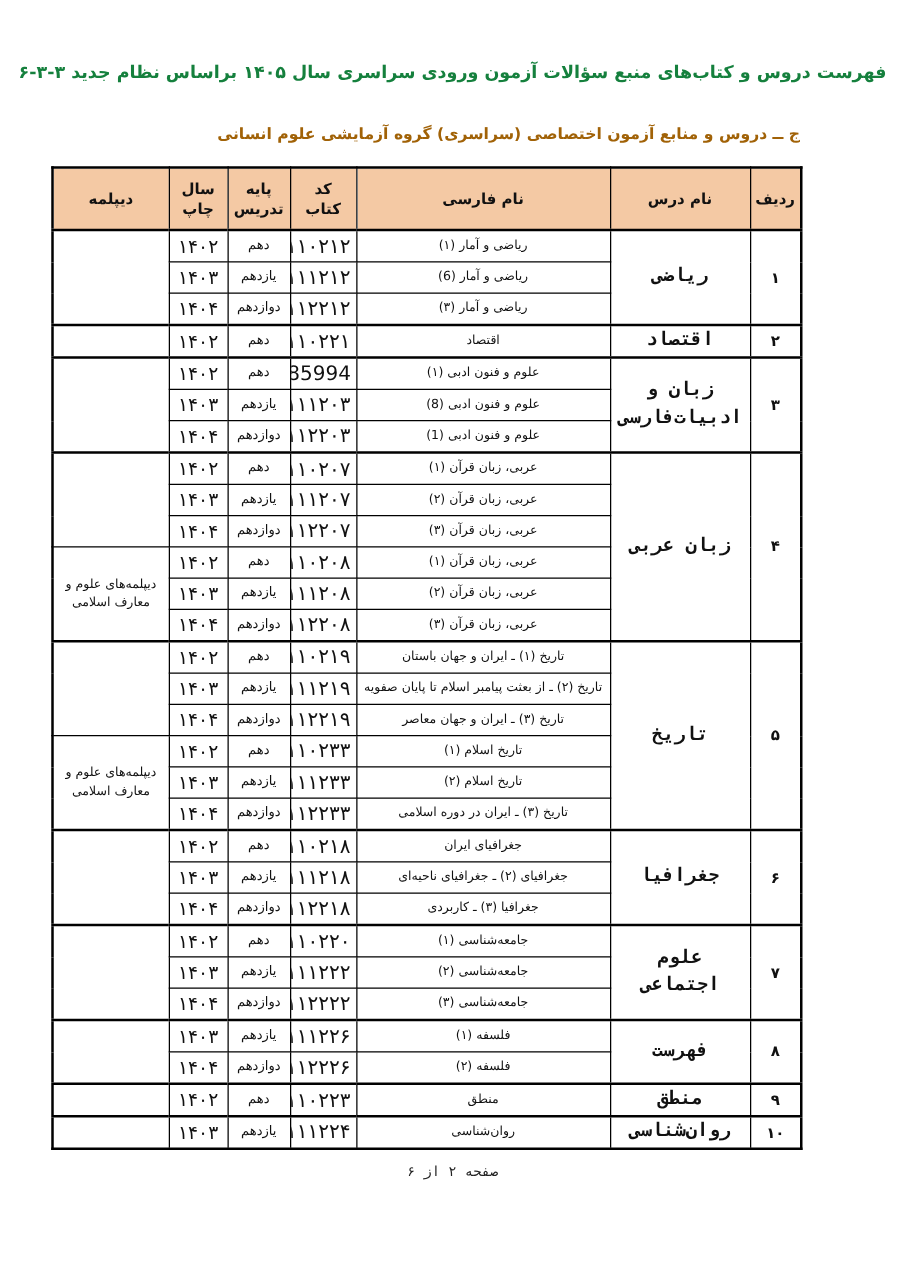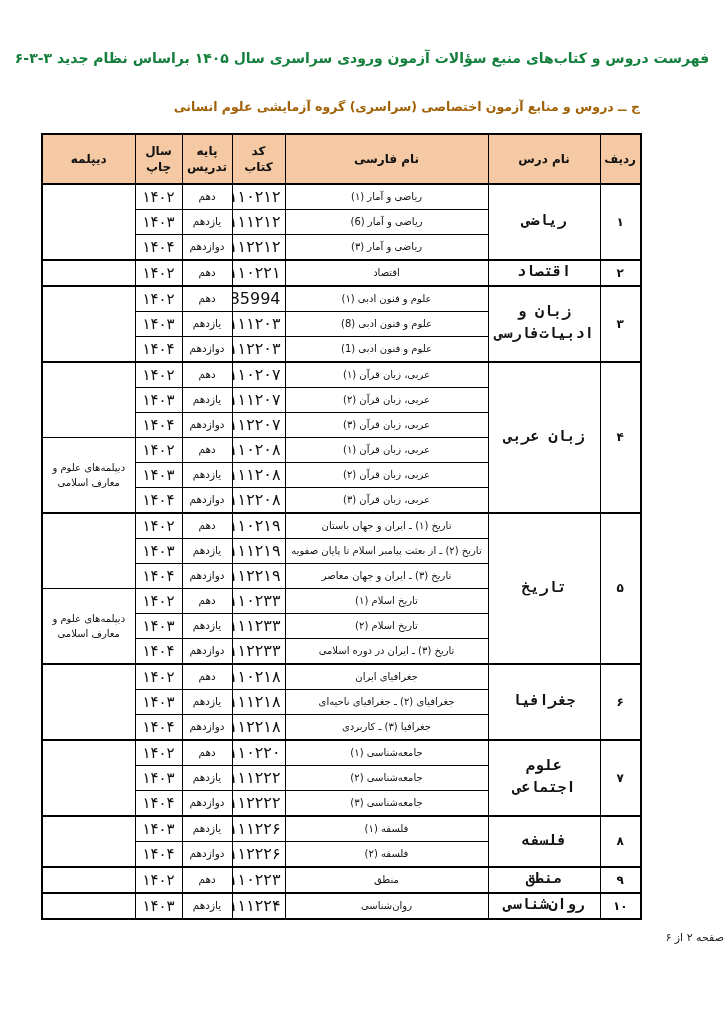--- a/index.html
+++ b/index.html
@@ -62,23 +62,24 @@
   td.c-row{font-size:12px;font-weight:bold;}
   td.c-course{font-size:15px;font-weight:bold;line-height:1.45;font-family:Liberation Mono, monospace;}
   td.c-book{font-size:10px;text-align:right;padding-right:6px;white-space:nowrap;}
   td.c-code{font-size:16px;}
   td.c-grade{font-size:10.5px;}
   td.c-year{font-size:15px;}
   td.c-remark{font-size:10px;font-weight:normal;line-height:1.5;}
   .footer{
     position:absolute;
     top:931px;left:0;right:0;
-    text-align:right;
+    text-align:center;
     font-size:11px;
     color:#222;
+    font-family:Liberation Mono, monospace;
   }
 </style>
 </head>
 <body>
 
 <div class="page">
 
   <div class="title">فهرست دروس و کتاب‌های منبع سؤالات آزمون ورودی سراسری سال ۱۴۰۵ براساس نظام جدید ۳-۳-۶</div>
 
   <div class="subtitle">ج ــ دروس و منابع آزمون اختصاصی (سراسری) گروه آزمایشی علوم انسانی</div>
@@ -273,21 +274,21 @@
           <td class="c-year">۱۴۰۳</td>
         </tr>
         <tr>
           <td class="c-book">جامعه‌شناسی (۳)</td>
           <td class="c-code">۱۱۲۲۲۲</td>
           <td class="c-grade">دوازدهم</td>
           <td class="c-year">۱۴۰۴</td>
         </tr>
         <tr class="group-start">
           <td class="c-row" rowspan="2">۸</td>
-          <td class="c-course" rowspan="2">فلسفه</td>
+          <td class="c-course" rowspan="2">فهرست</td>
           <td class="c-book">فلسفه (۱)</td>
           <td class="c-code">۱۱۱۲۲۶</td>
           <td class="c-grade">یازدهم</td>
           <td class="c-year">۱۴۰۳</td>
           <td class="c-remark" rowspan="2"></td>
         </tr>
         <tr>
           <td class="c-book">فلسفه (۲)</td>
           <td class="c-code">۱۱۲۲۲۶</td>
           <td class="c-grade">دوازدهم</td>

